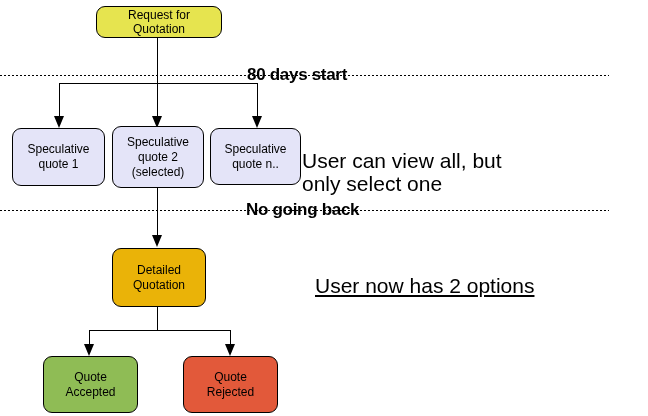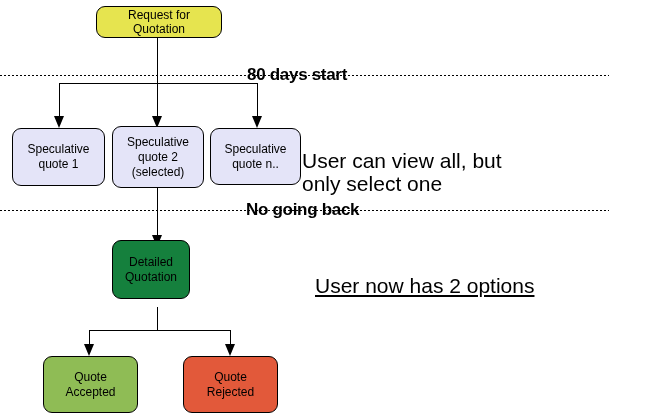--- a/index.html
+++ b/index.html
@@ -105,21 +105,21 @@
     <span>Speculative
 quote 2
 (selected)</span>
   </div>
 
   <div class="node" style="left: 210px; top: 128px; width: 91px; height: 57px; background-color: rgb(228, 228, 248);">
     <span>Speculative
 quote n..</span>
   </div>
 
-  <div class="node" style="left: 112px; top: 240px; width: 78px; height: 59px; background-color: #15803d;">
+  <div class="node" style="left: 112px; top: 248px; width: 94px; height: 59px; background-color: #eab308;">
     <span>Detailed
 Quotation</span>
   </div>
 
   <div class="node" style="left: 43px; top: 356px; width: 95px; height: 57px; background-color: rgb(143, 188, 85);">
     <span>Quote
 Accepted</span>
   </div>
 
   <div class="node" style="left: 183px; top: 356px; width: 95px; height: 57px; background-color: rgb(226, 89, 58);">

